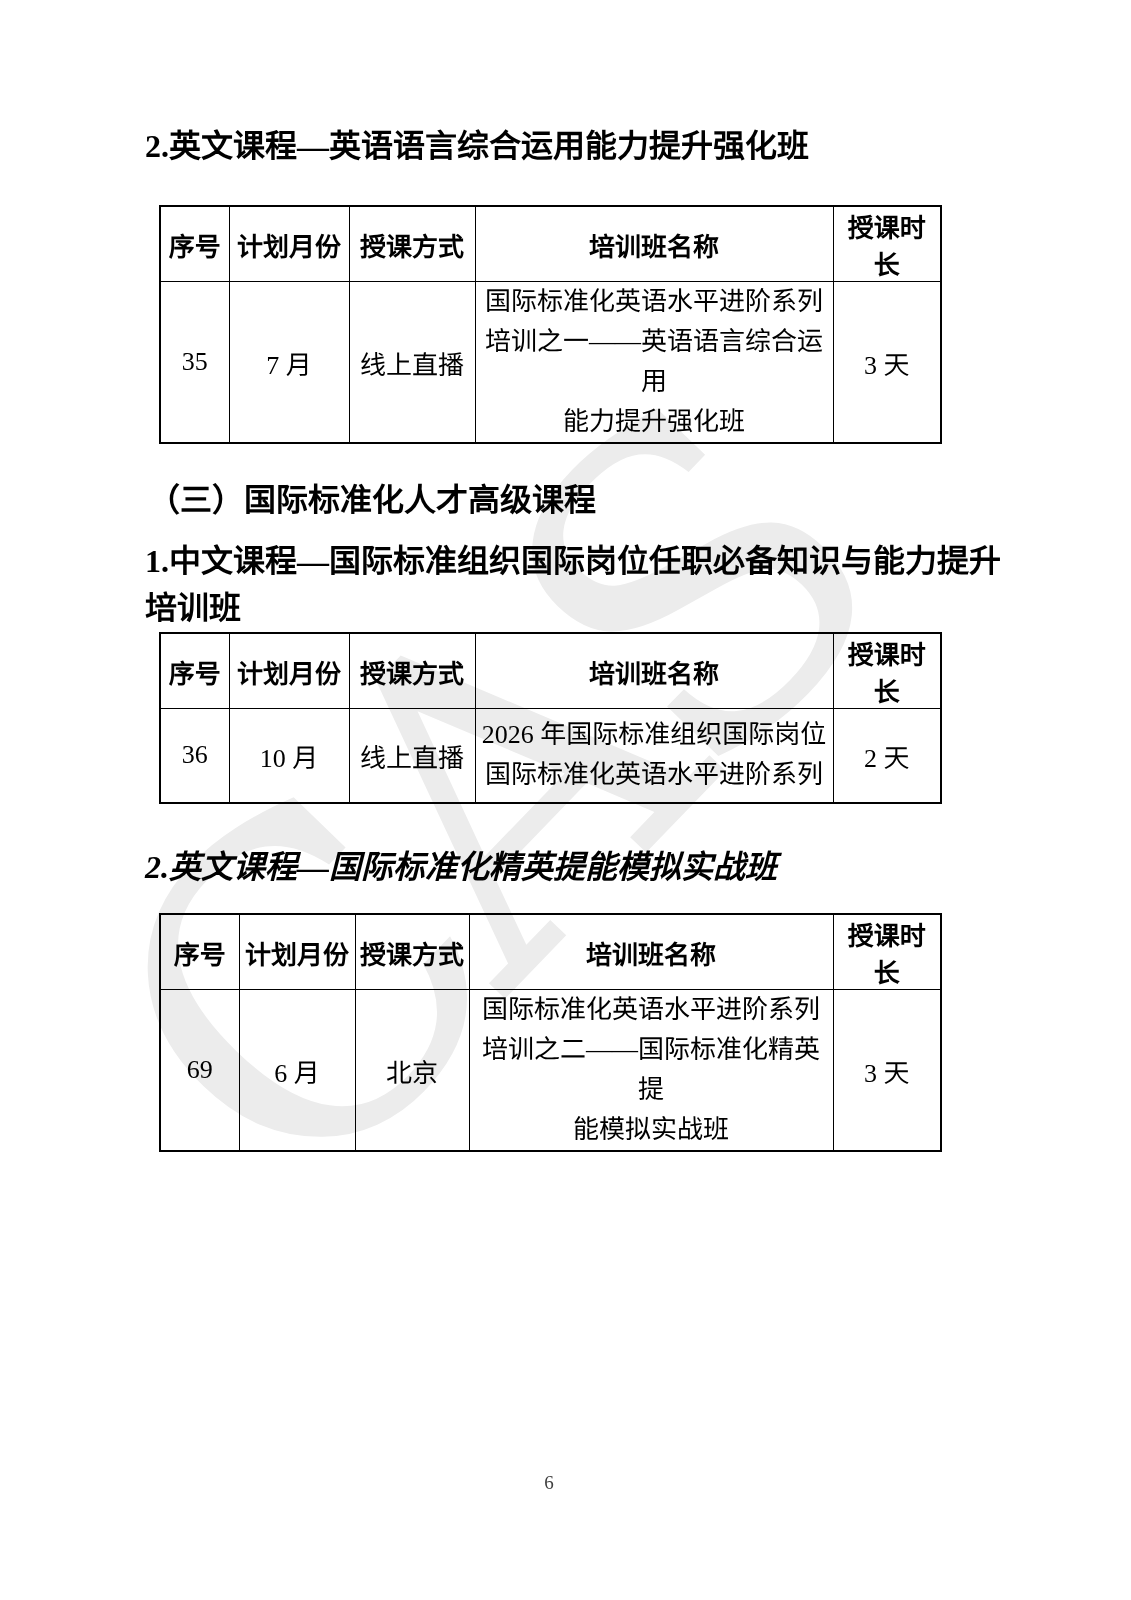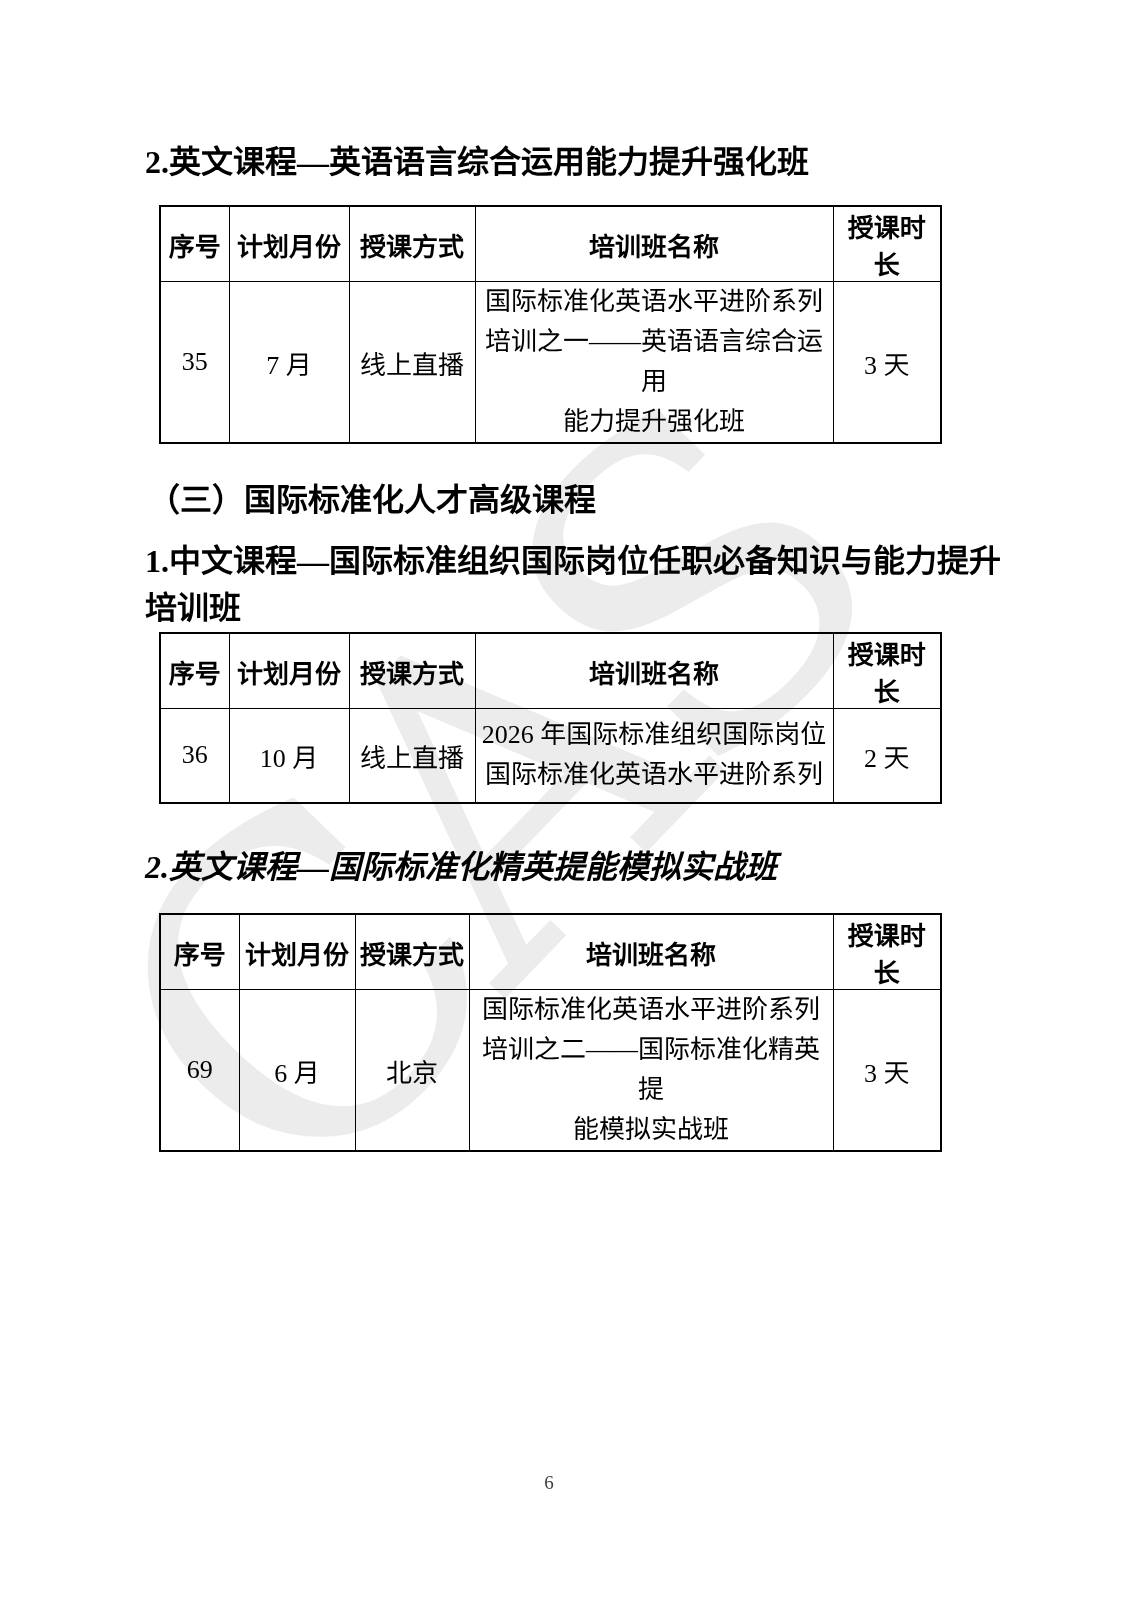--- a/index.html
+++ b/index.html
@@ -29,21 +29,21 @@
   .heading{
     position:absolute;
     font-weight:bold;
     font-size:32px;
     line-height:44px;
     color:#000;
     z-index:1;
     white-space:nowrap;
   }
   .heading.wrap{white-space:normal;}
-  #h-english-intermediate{top:140px;left:145px;text-align:center;}
+  #h-english-intermediate{top:124px;left:145px;text-align:center;}
   #h-section-three{top:478px;left:148px;}
   #h-chinese-advanced{top:538px;left:145px;width:880px;line-height:47px;}
   #h-english-advanced{top:845px;left:145px;font-style:italic;}
   table.doc-table{
     position:absolute;
     left:159px;
     width:781px;
     border-collapse:collapse;
     table-layout:fixed;
     background:transparent;

